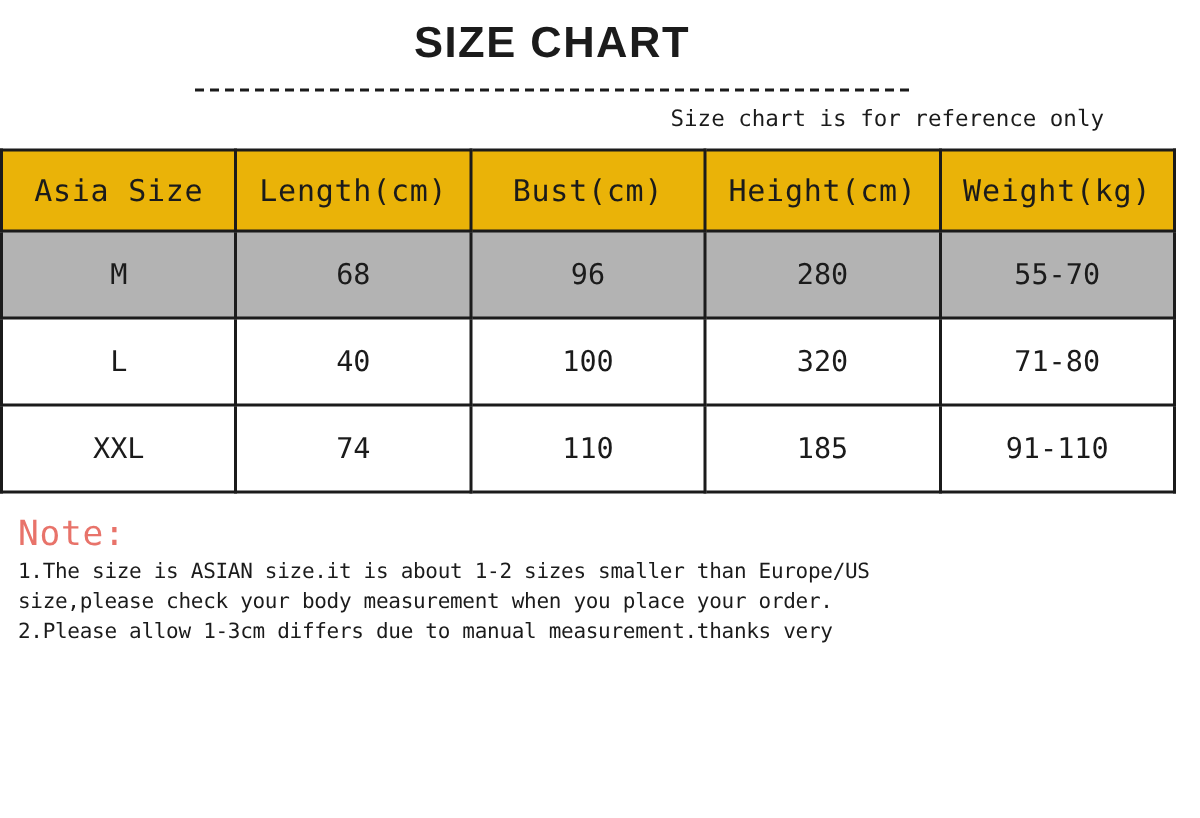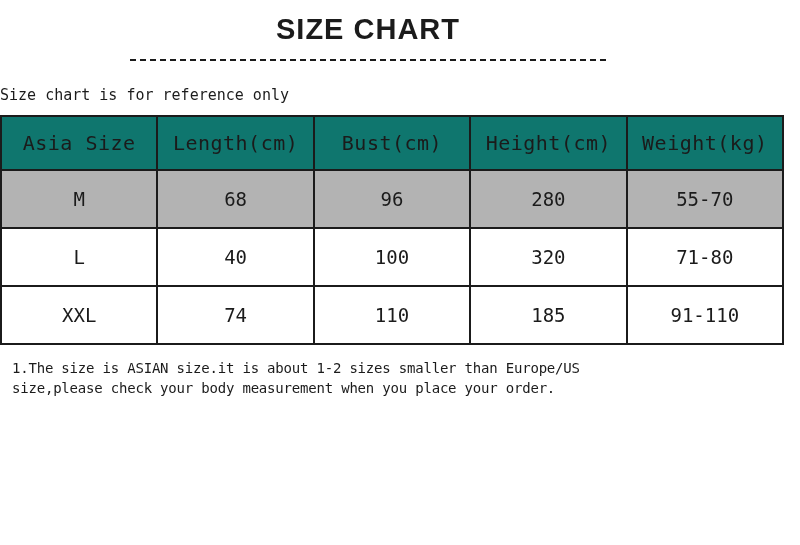--- a/index.html
+++ b/index.html
@@ -29,25 +29,25 @@
     color: #1b1b1b;
     padding-top: 14px;
     line-height: 1.1;
   }
   .dashed-rule {
     margin: 13px 130px 0 130px;
     border-top: 2px dashed #1b1b1b;
     height: 0;
   }
   .subtitle {
-    text-align: left;
+    text-align: right;
     font-family: "DejaVu Sans Mono", monospace;
     font-size: 15px;
     color: #1b1b1b;
-    margin-top: 25px;
+    margin-top: 9px;
     letter-spacing: 0px;
   }
   table.size-table {
     border-collapse: collapse;
     margin: 11px auto 0 auto;
     width: 784px;
     table-layout: fixed;
   }
   table.size-table th,
   table.size-table td {
@@ -57,21 +57,21 @@
     color: #1b1b1b;
     font-size: 19px;
     height: 56px;
     padding: 0;
     vertical-align: middle;
   }
   table.size-table th {
     font-weight: normal;
     font-size: 20px;
     height: 52px;
-    background: #0f766e;
+    background: #eab308;
     letter-spacing: 0.5px;
   }
   table.size-table tr.shaded td {
     background: #b3b3b3;
   }
   table.size-table tr.plain td {
     background: #ffffff;
   }
   .note-block {
     margin: 14px 12px 0 12px;
@@ -131,17 +131,19 @@
         <td>XXL</td>
         <td>74</td>
         <td>110</td>
         <td>185</td>
         <td>91-110</td>
       </tr>
     </tbody>
   </table>
 
   <div class="note-block">
+    <div class="note-heading">Note:</div>
     <div class="note-line">1.The size is ASIAN size.it is about 1-2 sizes smaller than Europe/US</div>
     <div class="note-line">size,please check your body measurement when you place your order.</div>
+    <div class="note-line">2.Please allow 1-3cm differs due to manual measurement.thanks very</div>
   </div>
 
 </div>
 
 </body></html>

